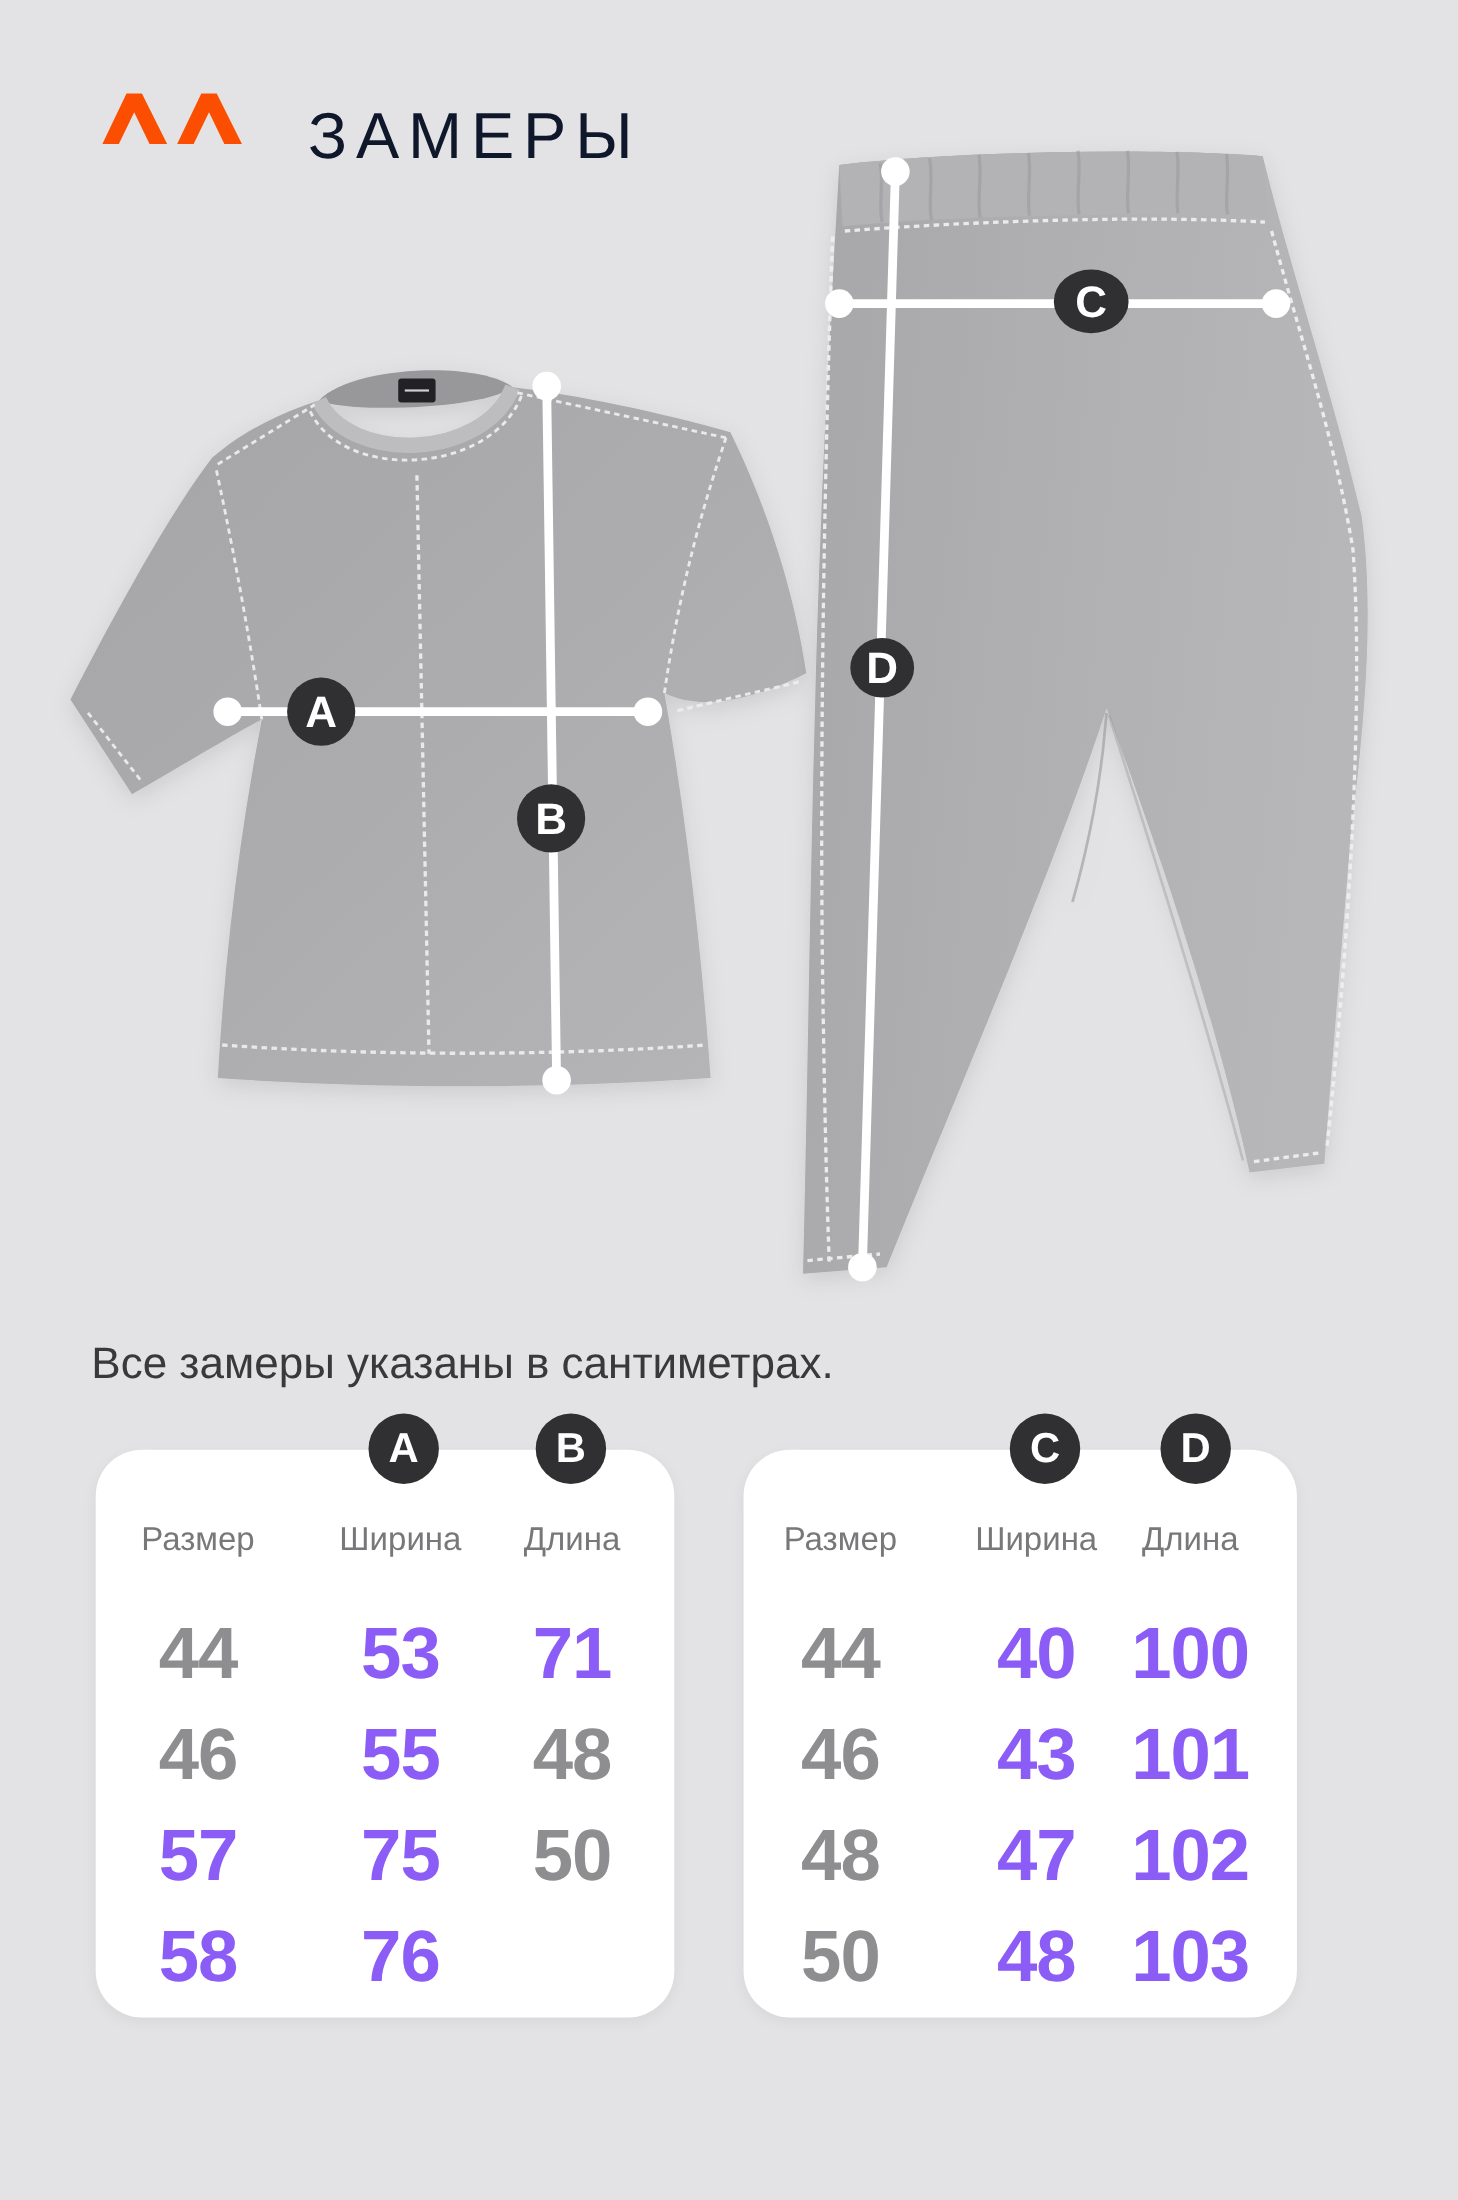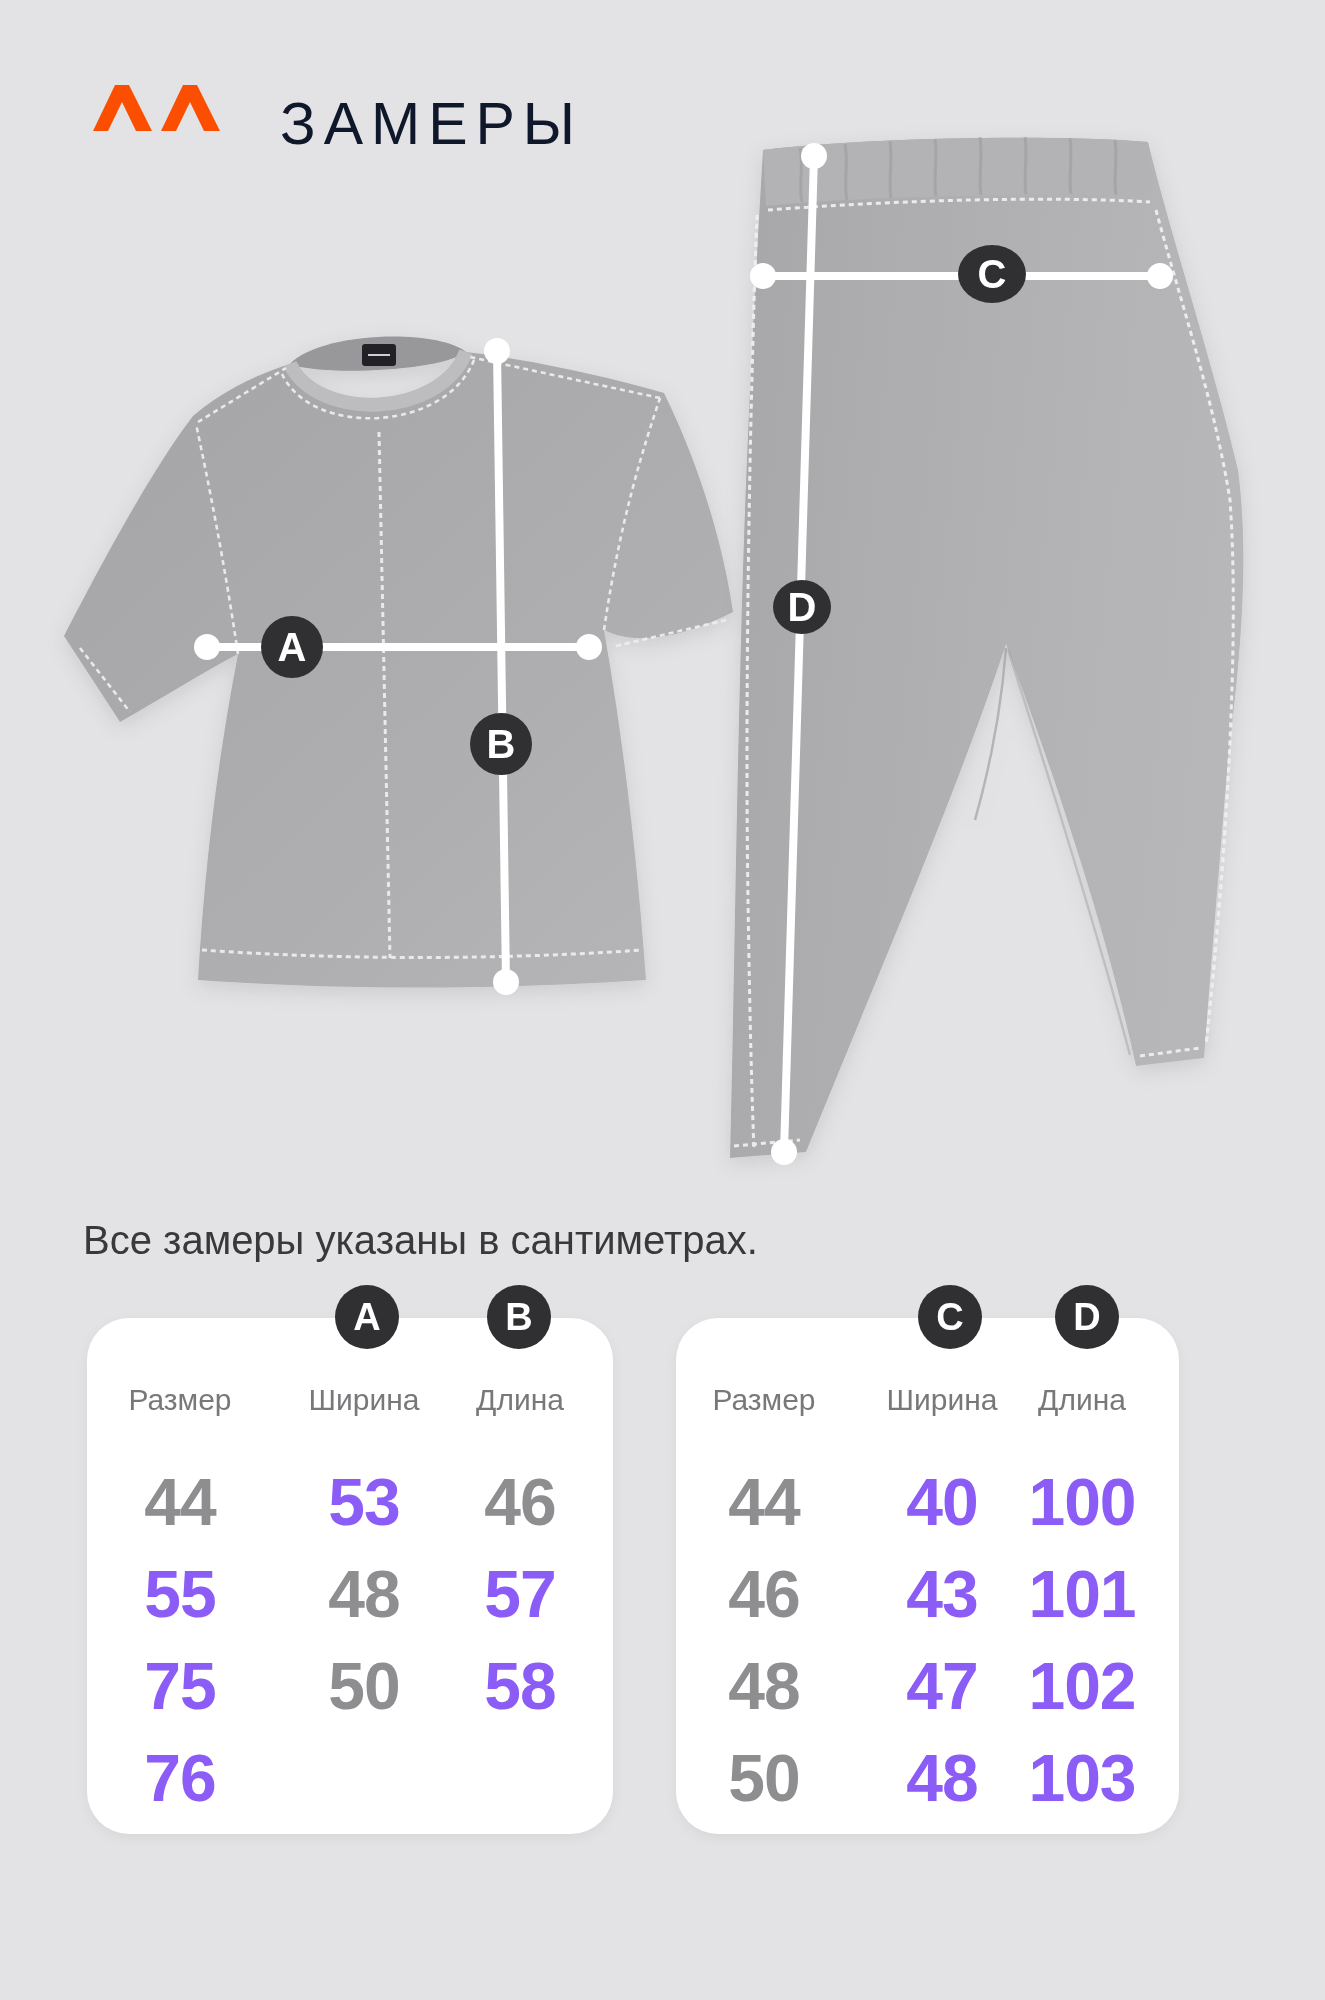--- a/index.html
+++ b/index.html
@@ -186,20 +186,21 @@
   <div class="caption">Все замеры указаны в сантиметрах.</div>
 
   <div class="card card-tshirt">
     <div class="grid">
       <div class="cell th">Размер</div>
       <div class="cell th">Ширина</div>
       <div class="cell th">Длина</div>
 
       <div class="cell num size">44</div>
       <div class="cell num">53</div>
+      <div class="cell num">71</div>
 
       <div class="cell num size">46</div>
       <div class="cell num">55</div>
 
       <div class="cell num size">48</div>
       <div class="cell num">57</div>
       <div class="cell num">75</div>
 
       <div class="cell num size">50</div>
       <div class="cell num">58</div>

